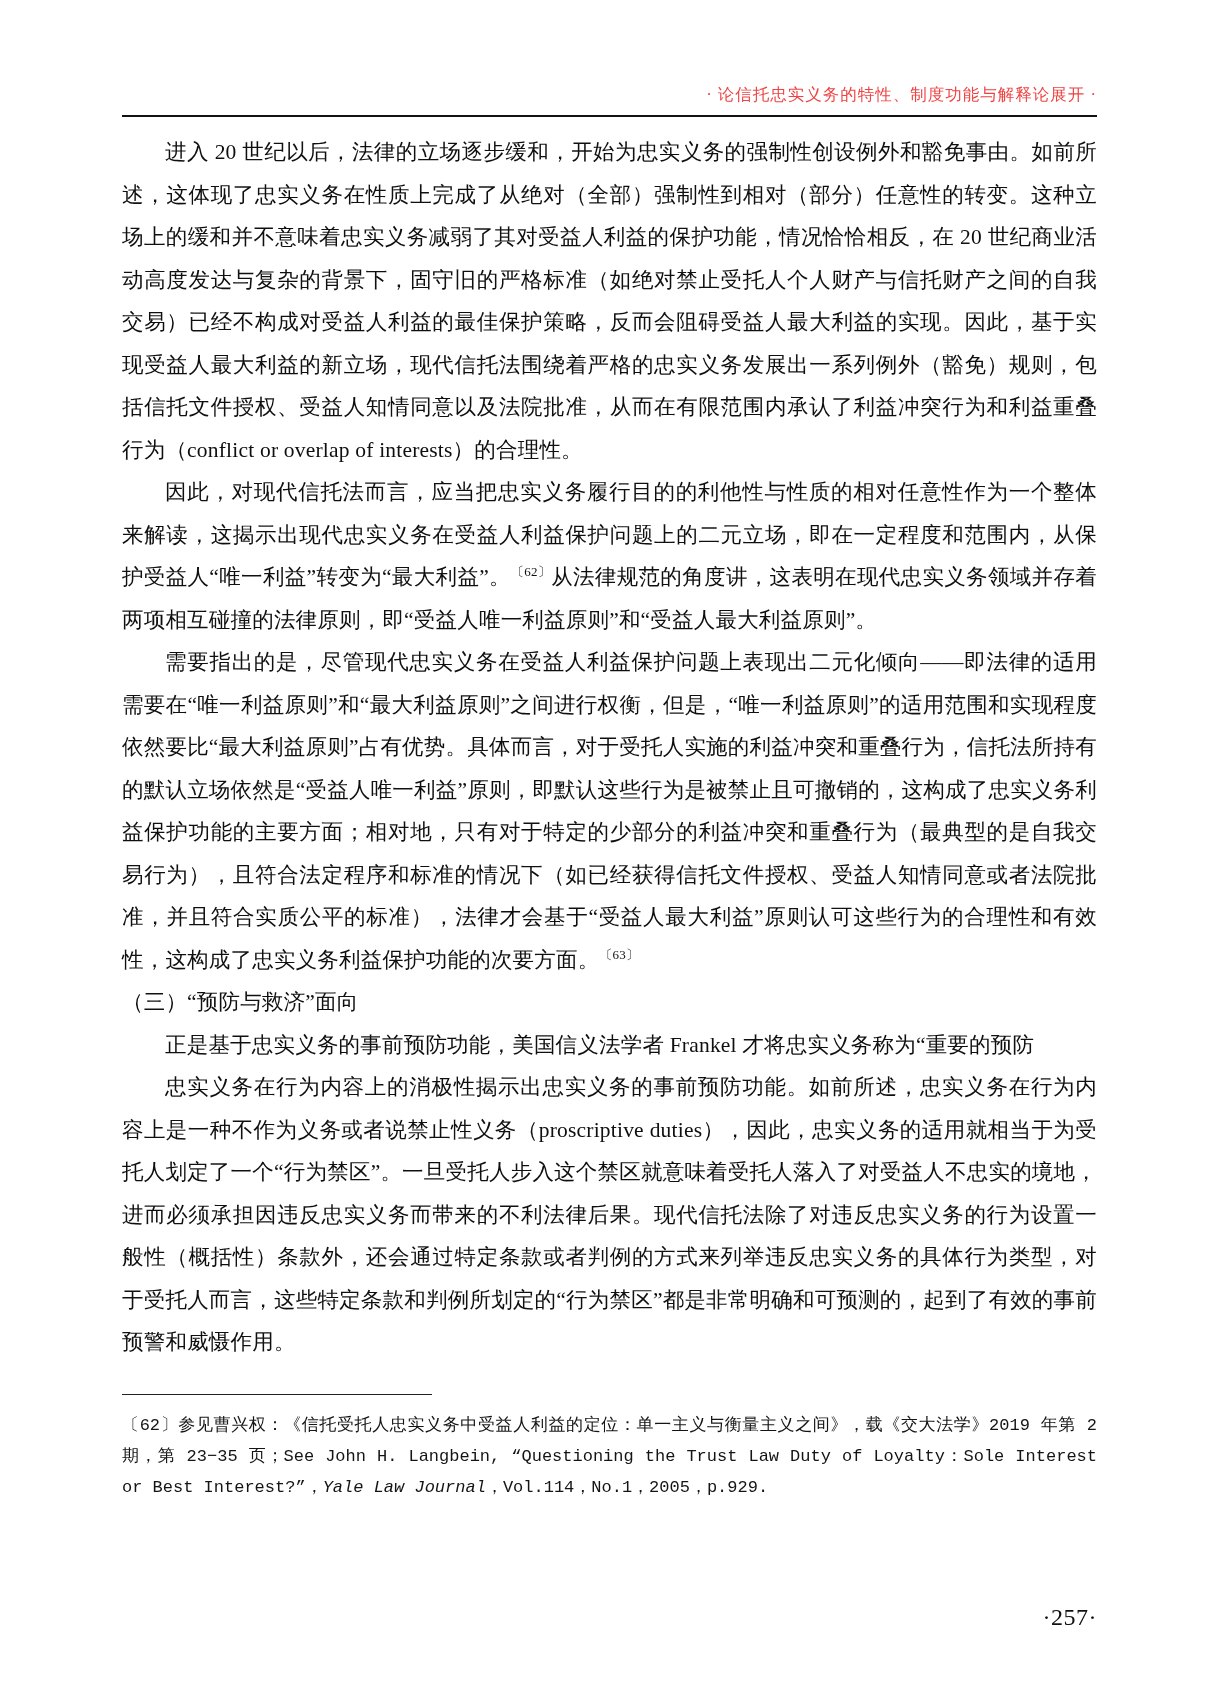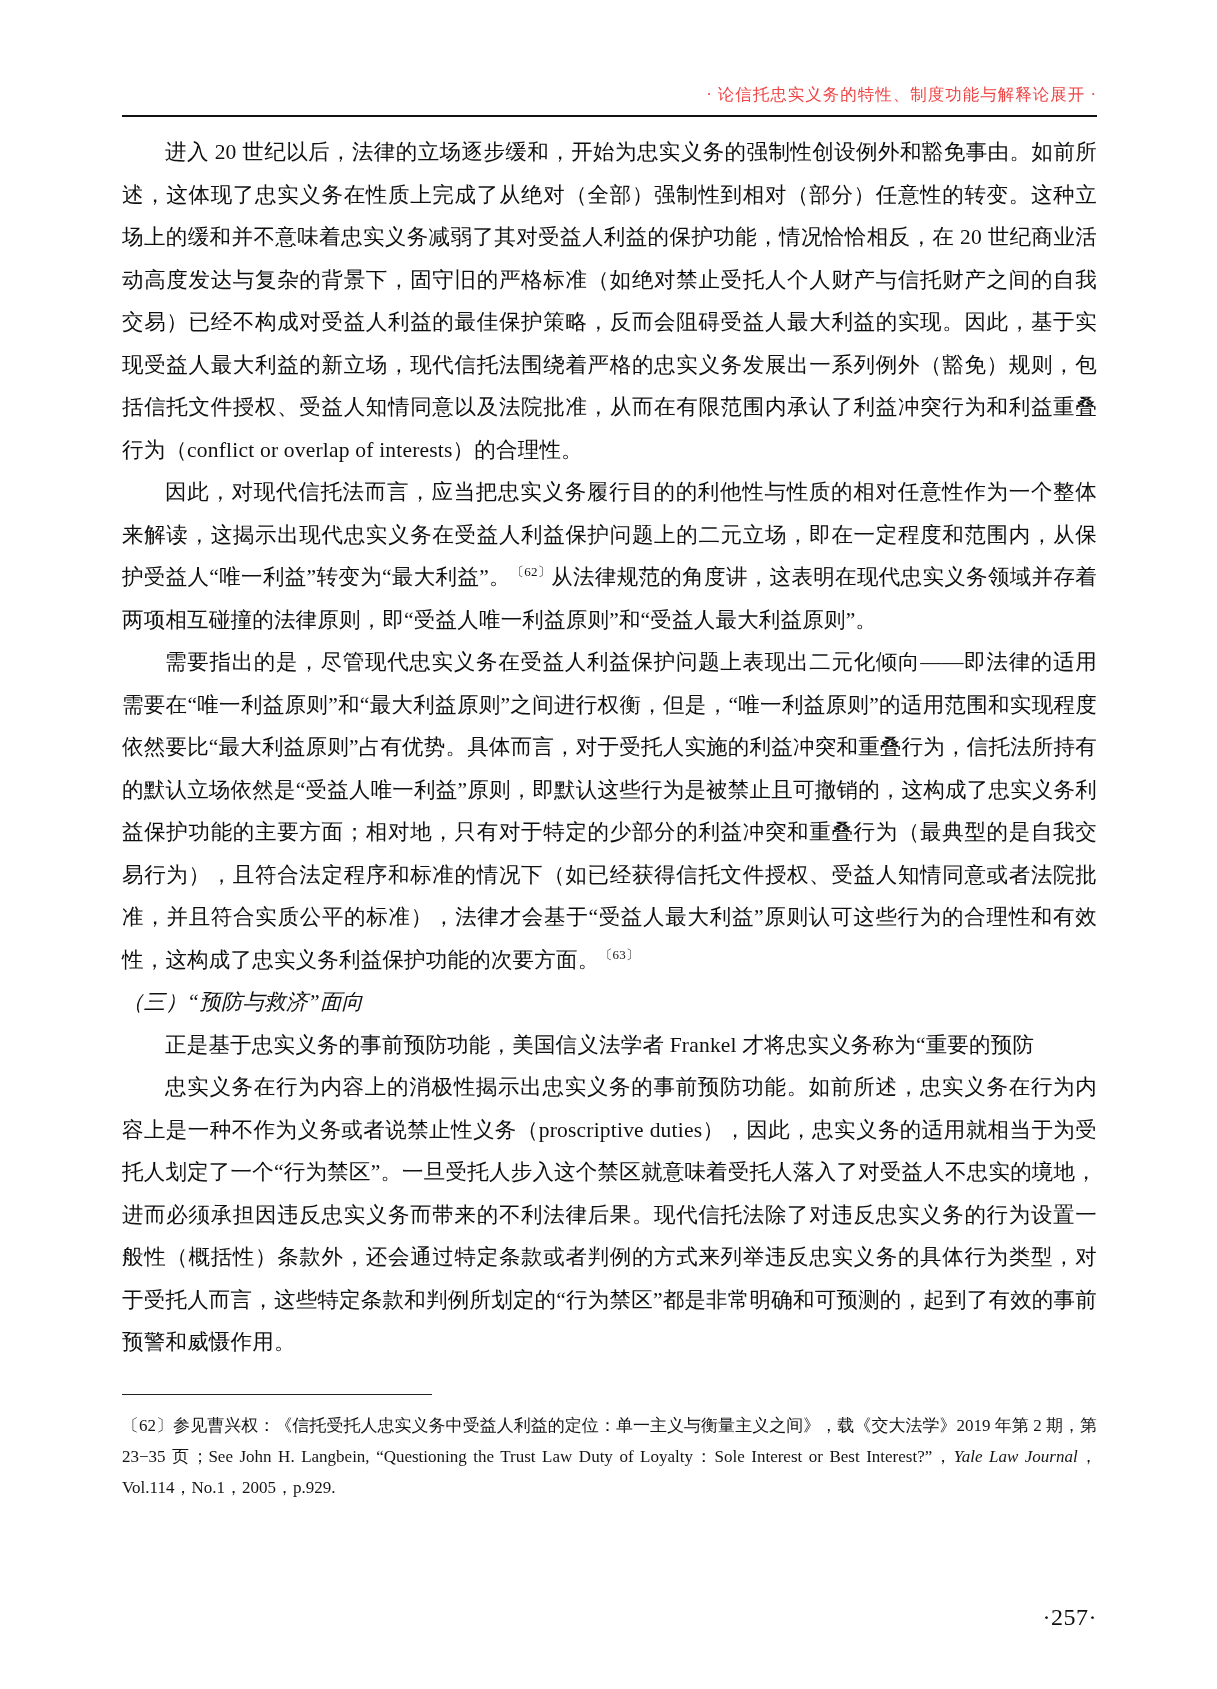--- a/index.html
+++ b/index.html
@@ -61,21 +61,20 @@
   p.indent {
     text-indent: 43px;
   }
   sup.fn {
     font-size: 13px;
     vertical-align: super;
     line-height: 0;
   }
   .sec-head {
     text-indent: 43px;
-    font-style: italic;
   }
 
   
   .fn-rule {
     position: absolute;
     left: 122px;
     top: 1394px;
     width: 310px;
     height: 0;
     border-top: 1.6px solid #222;
@@ -86,20 +85,21 @@
     top: 1410px;
     width: 975px;
     font-size: 17px;
     line-height: 31px;
     text-align: justify;
     text-justify: inter-ideograph;
     color: #141414;
   }
   .footnotes p {
     margin: 0;
+    font-family: Liberation Mono, monospace;
   }
   .footnotes .it {
     font-style: italic;
   }
 
   
   .folio {
     position: absolute;
     left: 122px;
     top: 1604px;

